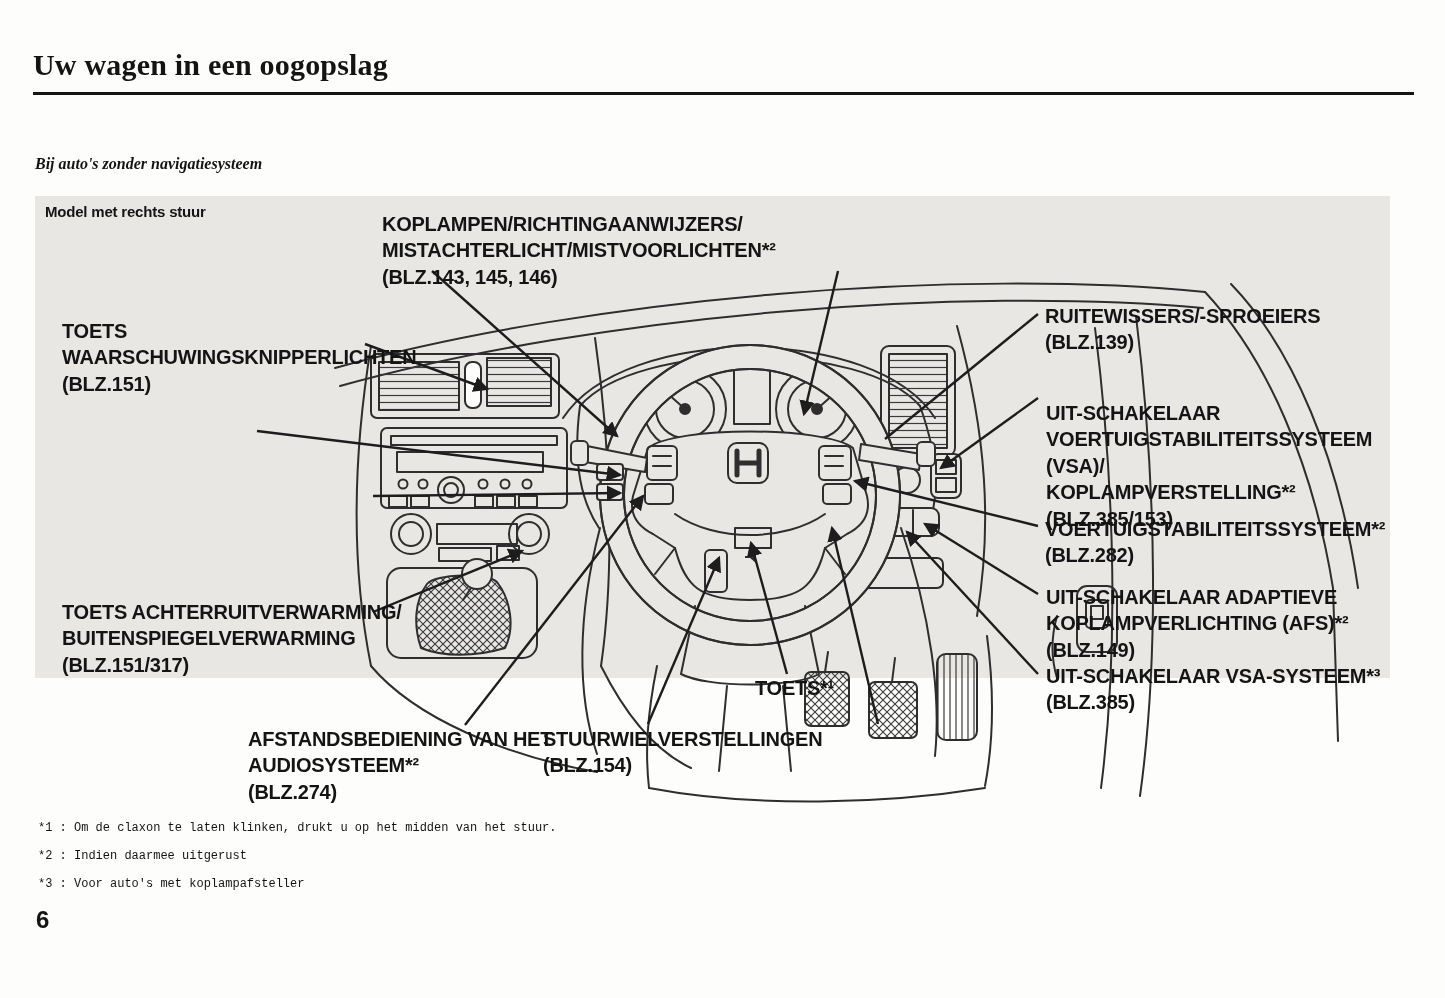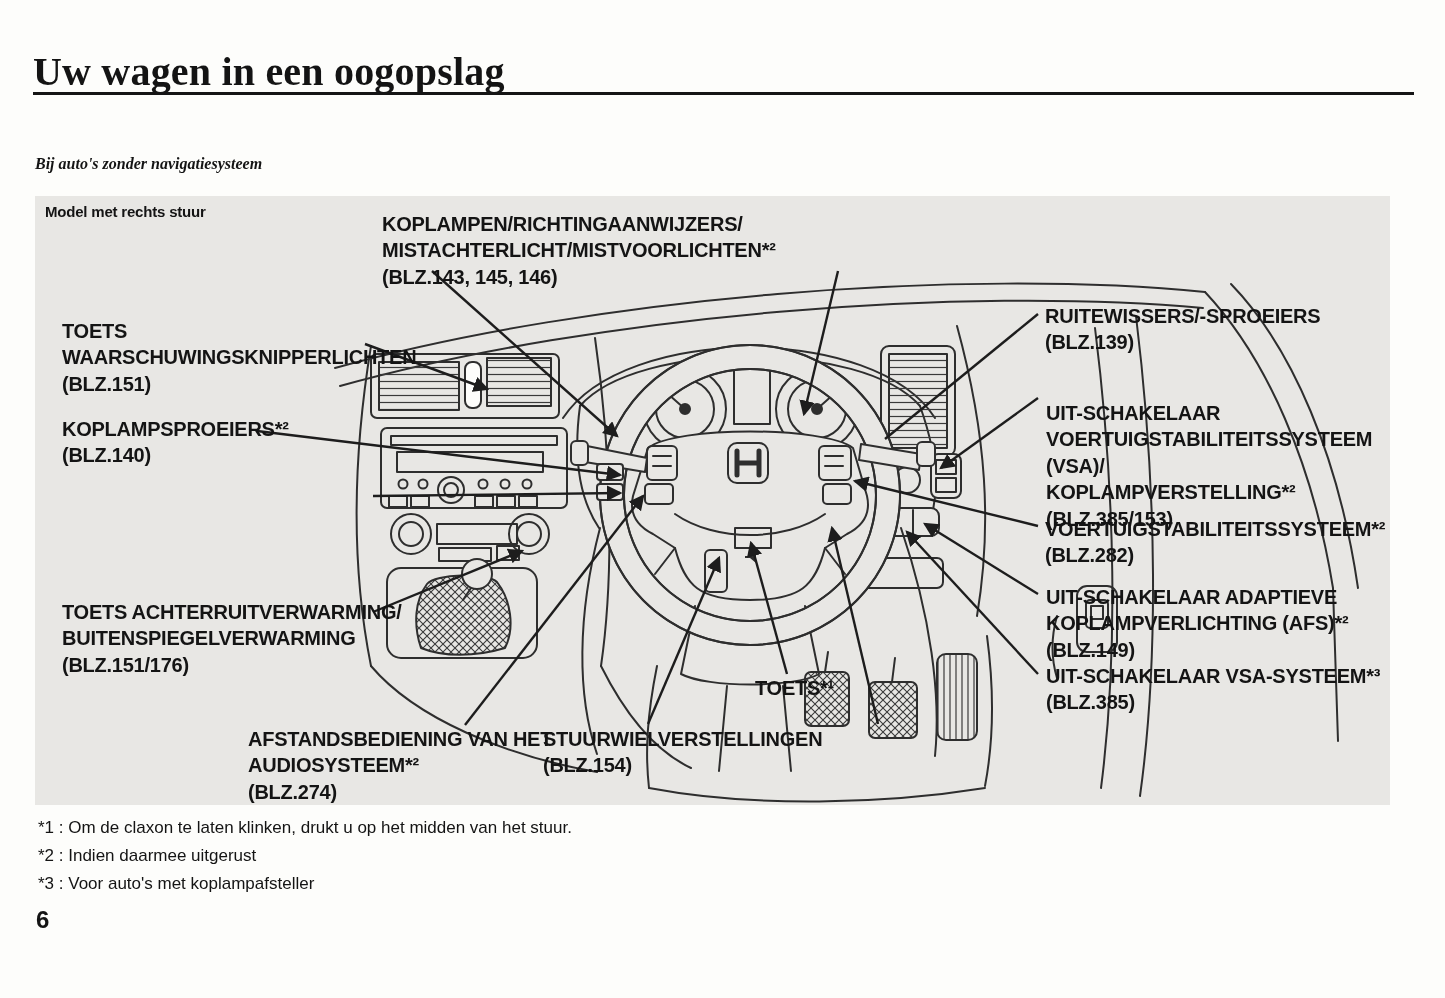--- a/index.html
+++ b/index.html
@@ -2,42 +2,42 @@
 <html><head>
 <meta charset="utf-8">
 <style>
   html,body{margin:0;padding:0;background:#ffffff;}
   .page{
     position:relative;width:1445px;height:998px;background:#fdfdfb;
     font-family:"Liberation Sans",sans-serif;color:#141414;overflow:hidden;
   }
   .doc-title{
     position:absolute;left:33px;top:48px;
-    font-family:"Liberation Serif",serif;font-weight:700;font-size:40px;letter-spacing:.2px;
+    font-family:"Liberation Serif",serif;font-weight:700;font-size:30px;letter-spacing:.2px;
   }
   .title-rule{position:absolute;left:33px;top:92px;width:1381px;height:3px;background:#151515;}
   .doc-subtitle{
     position:absolute;left:35px;top:155px;
     font-family:"Liberation Serif",serif;font-weight:700;font-style:italic;font-size:16px;
   }
   .diagram-box{
-    position:absolute;left:35px;top:196px;width:1355px;height:609px;
+    position:absolute;left:35px;top:196px;width:1355px;height:482px;
     background:#e8e7e4;
   }
   .diagram-box svg{position:absolute;left:0;top:0;}
   .box-caption{
     position:absolute;left:10px;top:7px;font-weight:700;font-size:15px;letter-spacing:-.2px;
   }
   .callout{
     position:absolute;font-weight:700;font-size:20px;line-height:1.32;
     letter-spacing:-.25px;white-space:pre-line;z-index:3;
   }
   .footnotes{
     position:absolute;left:38px;top:814px;
-    font-family:Liberation Sans, sans-serif;font-size:17px;line-height:28px;white-space:pre-line;
+    font-family:Liberation Mono, monospace;font-size:12px;line-height:28px;white-space:pre-line;
   }
   .page-number{
     position:absolute;left:36px;top:906px;font-weight:700;font-size:24px;
   }
 </style>
 </head>
 <body>
 
 <div class="page">
 
@@ -228,31 +228,29 @@
     <div class="box-caption">Model met rechts stuur</div>
 
     <div class="callout" style="left:347px;top:15px">KOPLAMPEN/RICHTINGAANWIJZERS/
 MISTACHTERLICHT/MISTVOORLICHTEN*²
 (BLZ.143, 145, 146)</div>
     <div class="callout" style="left:27px;top:122px">TOETS
 WAARSCHUWINGSKNIPPERLICHTEN
 (BLZ.151)</div>
     <div class="callout" style="left:1010px;top:107px">RUITEWISSERS/-SPROEIERS
 (BLZ.139)</div>
-    <div class="callout" style="left:27px;top:220px">KOPLAMPSPROEIERS*²
-(BLZ.140)</div>
     <div class="callout" style="left:1011px;top:204px">UIT-SCHAKELAAR
 VOERTUIGSTABILITEITSSYSTEEM (VSA)/
 KOPLAMPVERSTELLING*²
 (BLZ.385/153)</div>
     <div class="callout" style="left:1010px;top:320px">VOERTUIGSTABILITEITSSYSTEEM*²
 (BLZ.282)</div>
     <div class="callout" style="left:27px;top:403px">TOETS ACHTERRUITVERWARMING/
 BUITENSPIEGELVERWARMING
-(BLZ.151/176)</div>
+(BLZ.151/317)</div>
     <div class="callout" style="left:1011px;top:388px">UIT-SCHAKELAAR ADAPTIEVE
 KOPLAMPVERLICHTING (AFS)*²
 (BLZ.149)</div>
     <div class="callout" style="left:1011px;top:467px">UIT-SCHAKELAAR VSA-SYSTEEM*³
 (BLZ.385)</div>
     <div class="callout" style="left:720px;top:479px">TOETS*¹</div>
     <div class="callout" style="left:213px;top:530px">AFSTANDSBEDIENING VAN HET
 AUDIOSYSTEEM*²
 (BLZ.274)</div>
     <div class="callout" style="left:508px;top:530px">STUURWIELVERSTELLINGEN

